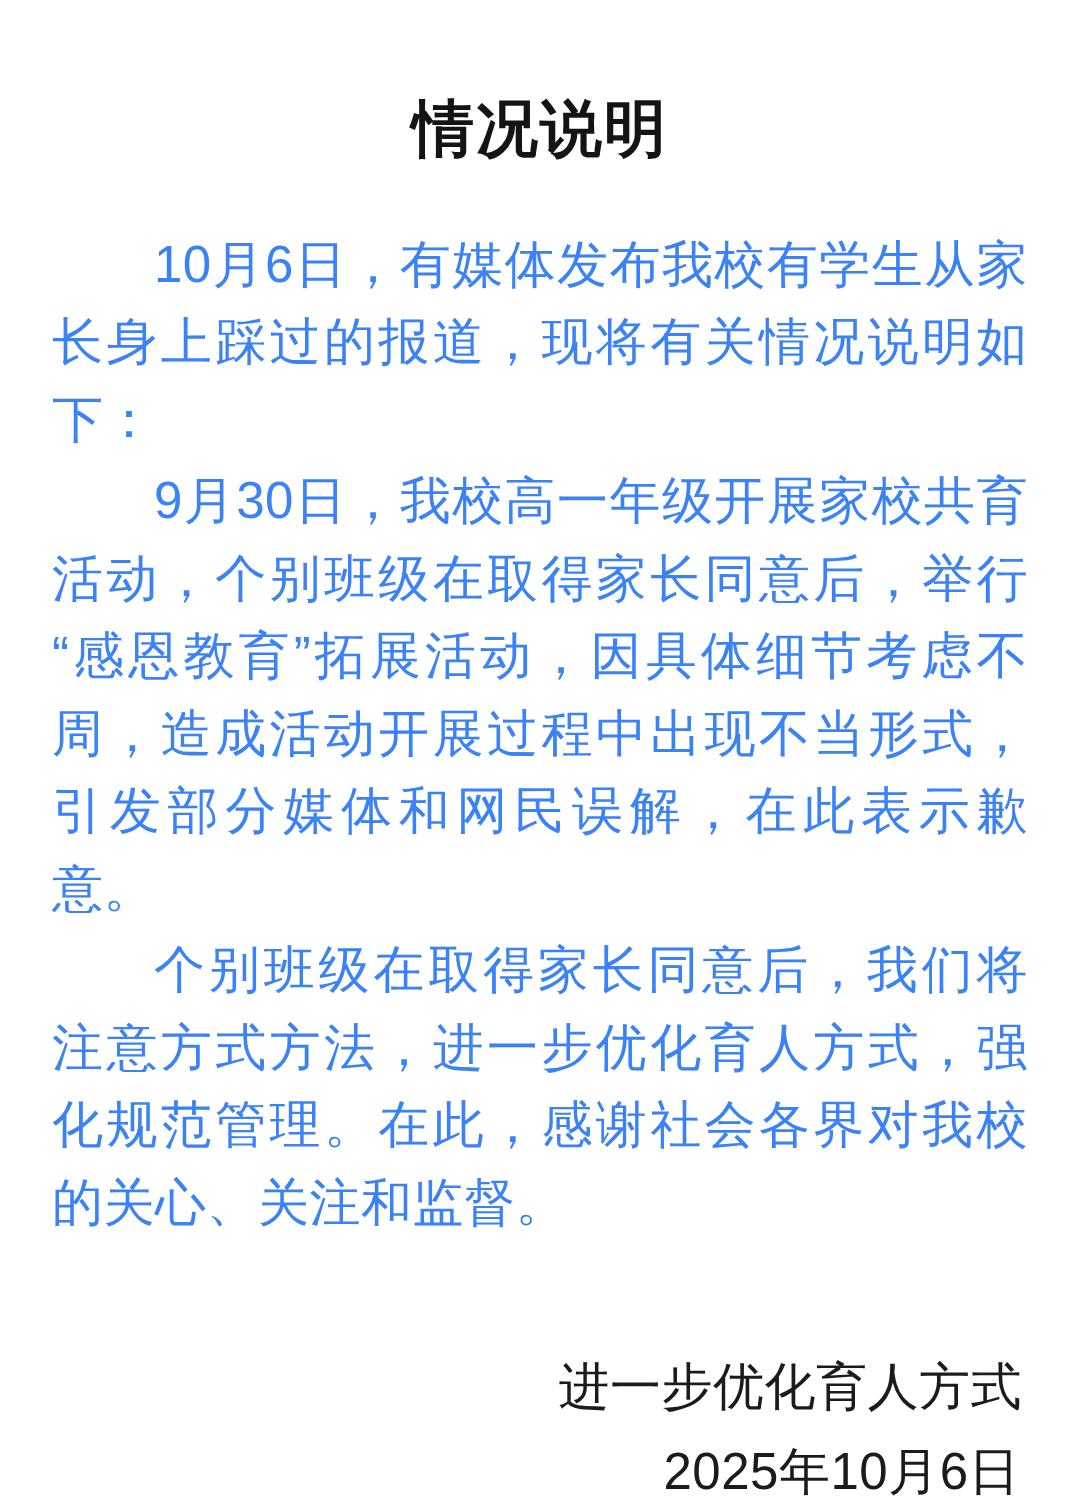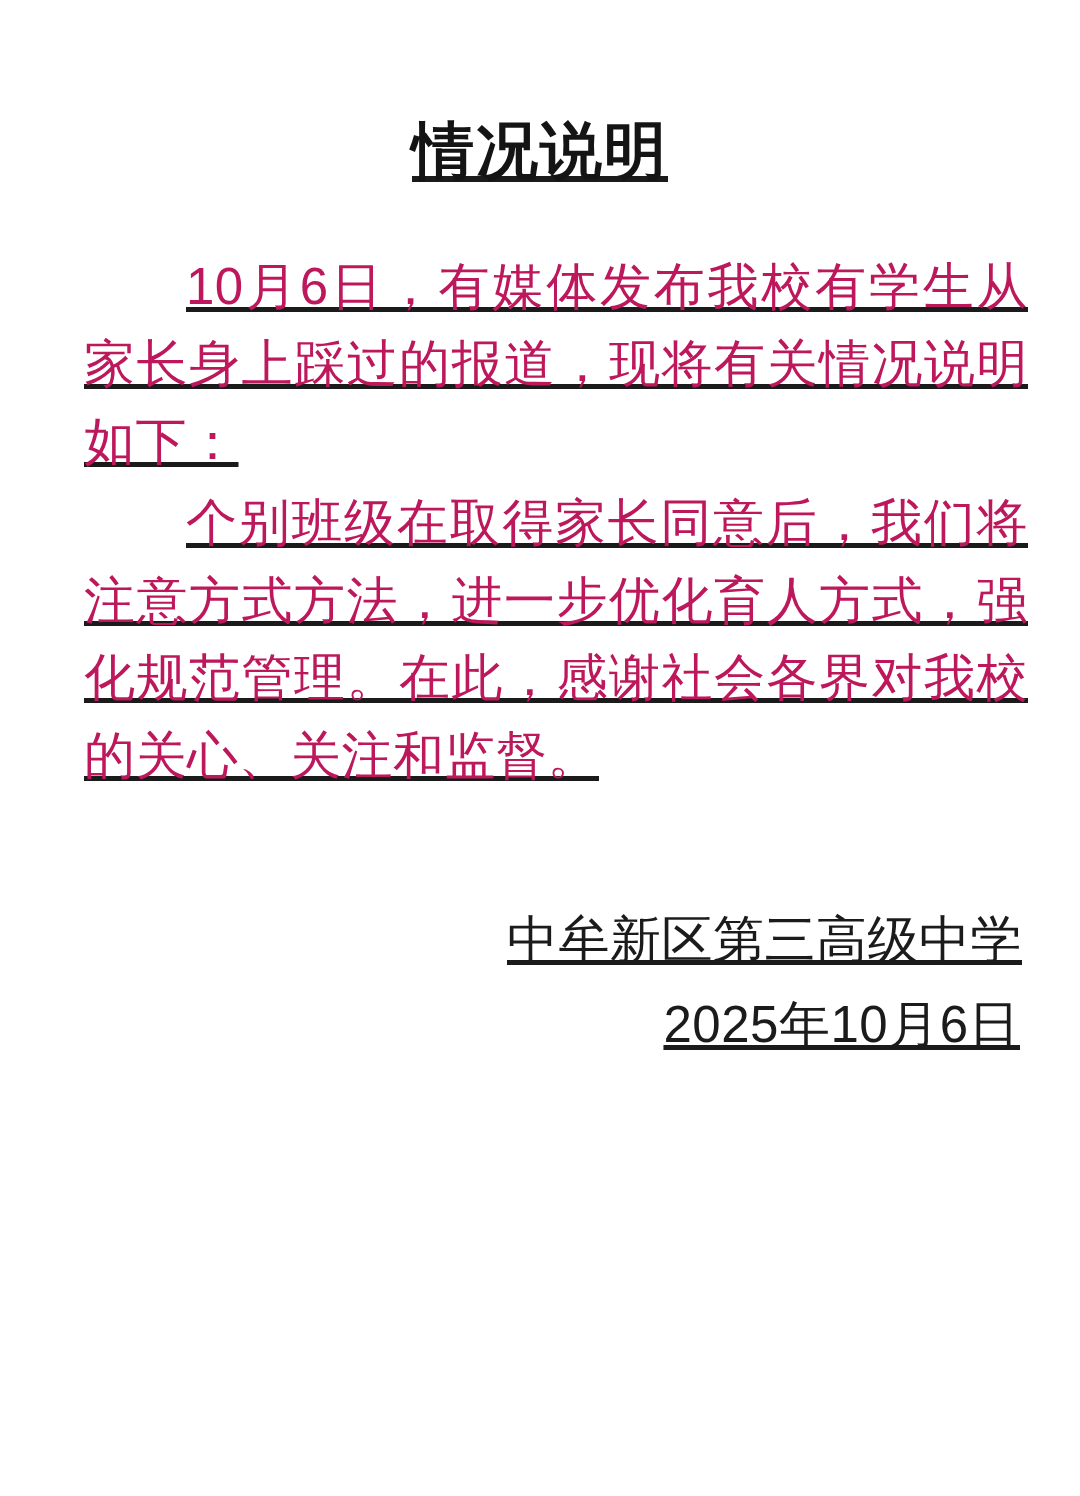--- a/index.html
+++ b/index.html
@@ -12,40 +12,38 @@
     height: 1496px;
     font-family: "Liberation Sans", "DejaVu Sans", sans-serif;
     color: #1b1b1b;
     position: relative;
     overflow: hidden;
   }
   .page {
     box-sizing: border-box;
     width: 1080px;
     height: 1100px;
-    padding: 94px 52px 40px 52px;
+    padding: 72px 52px 40px 52px;
     display: flex;
     flex-direction: column;
-    text-decoration: underline;
   }
   .doc-title {
     text-align: center;
     font-size: 62px;
     font-weight: bold;
     letter-spacing: 2px;
     line-height: 1.25;
     margin: 18px 0 58px 0;
     color: #141414;
   }
   .body-text {
     font-size: 51px;
     line-height: 1.52;
     letter-spacing: 0.5px;
-    color: #be185d;
-    margin-left: 32px;
+    color: #3b82f6;
   }
   .para {
     text-indent: 2em;
     margin: 0 0 4px 0;
     text-align: justify;
     text-justify: inter-ideograph;
   }
   .signature {
     margin-top: 104px;
     text-align: right;
@@ -69,22 +67,23 @@
 </style>
 </head>
 <body>
 
 <div class="page">
 
   <h1 class="doc-title">情况说明</h1>
 
   <div class="body-text">
     <p class="para">10月6日，有媒体发布我校有学生从家长身上踩过的报道，现将有关情况说明如下：</p>
+    <p class="para">9月30日，我校高一年级开展家校共育活动，个别班级在取得家长同意后，举行“感恩教育”拓展活动，因具体细节考虑不周，造成活动开展过程中出现不当形式，引发部分媒体和网民误解，在此表示歉意。</p>
     <p class="para">个别班级在取得家长同意后，我们将注意方式方法，进一步优化育人方式，强化规范管理。在此，感谢社会各界对我校的关心、关注和监督。</p>
   </div>
 
   <div class="signature">
-    <span class="sig-line">中牟新区第三高级中学</span>
+    <span class="sig-line">进一步优化育人方式</span>
     <span class="sig-date">2025年10月6日</span>
   </div>
 
   <div class="spacer"></div>
 </div>
 
 </body></html>

